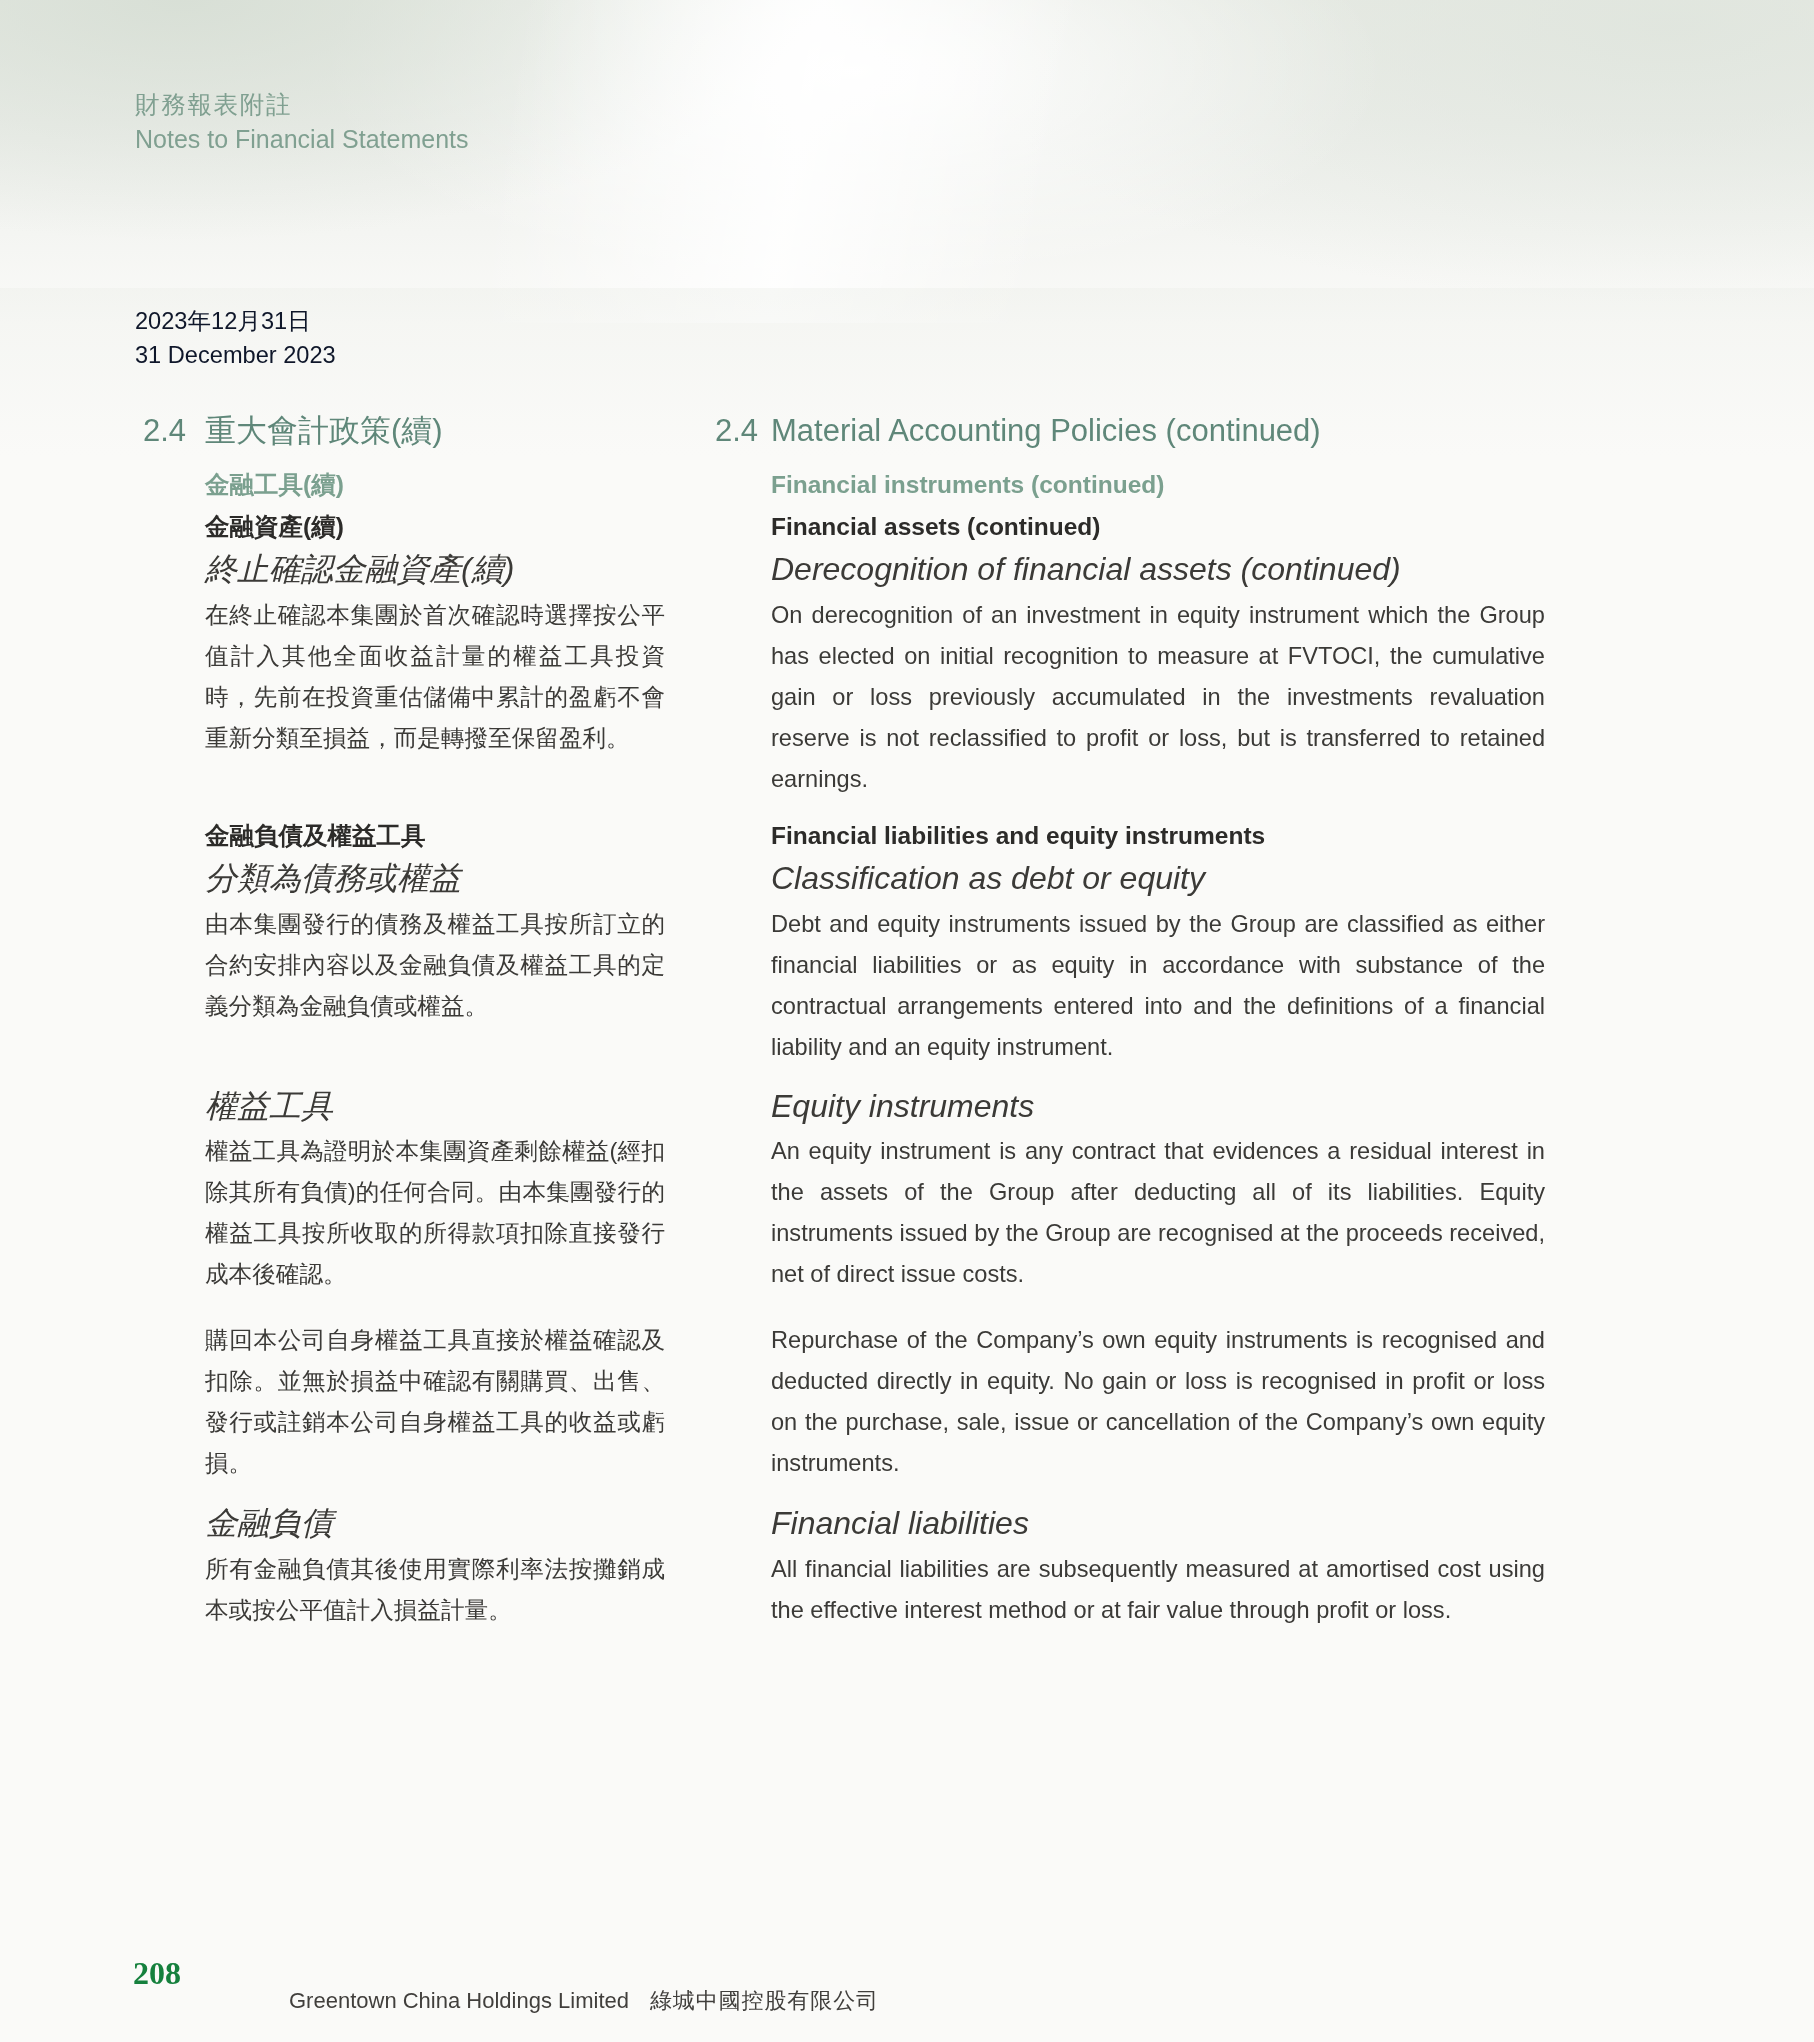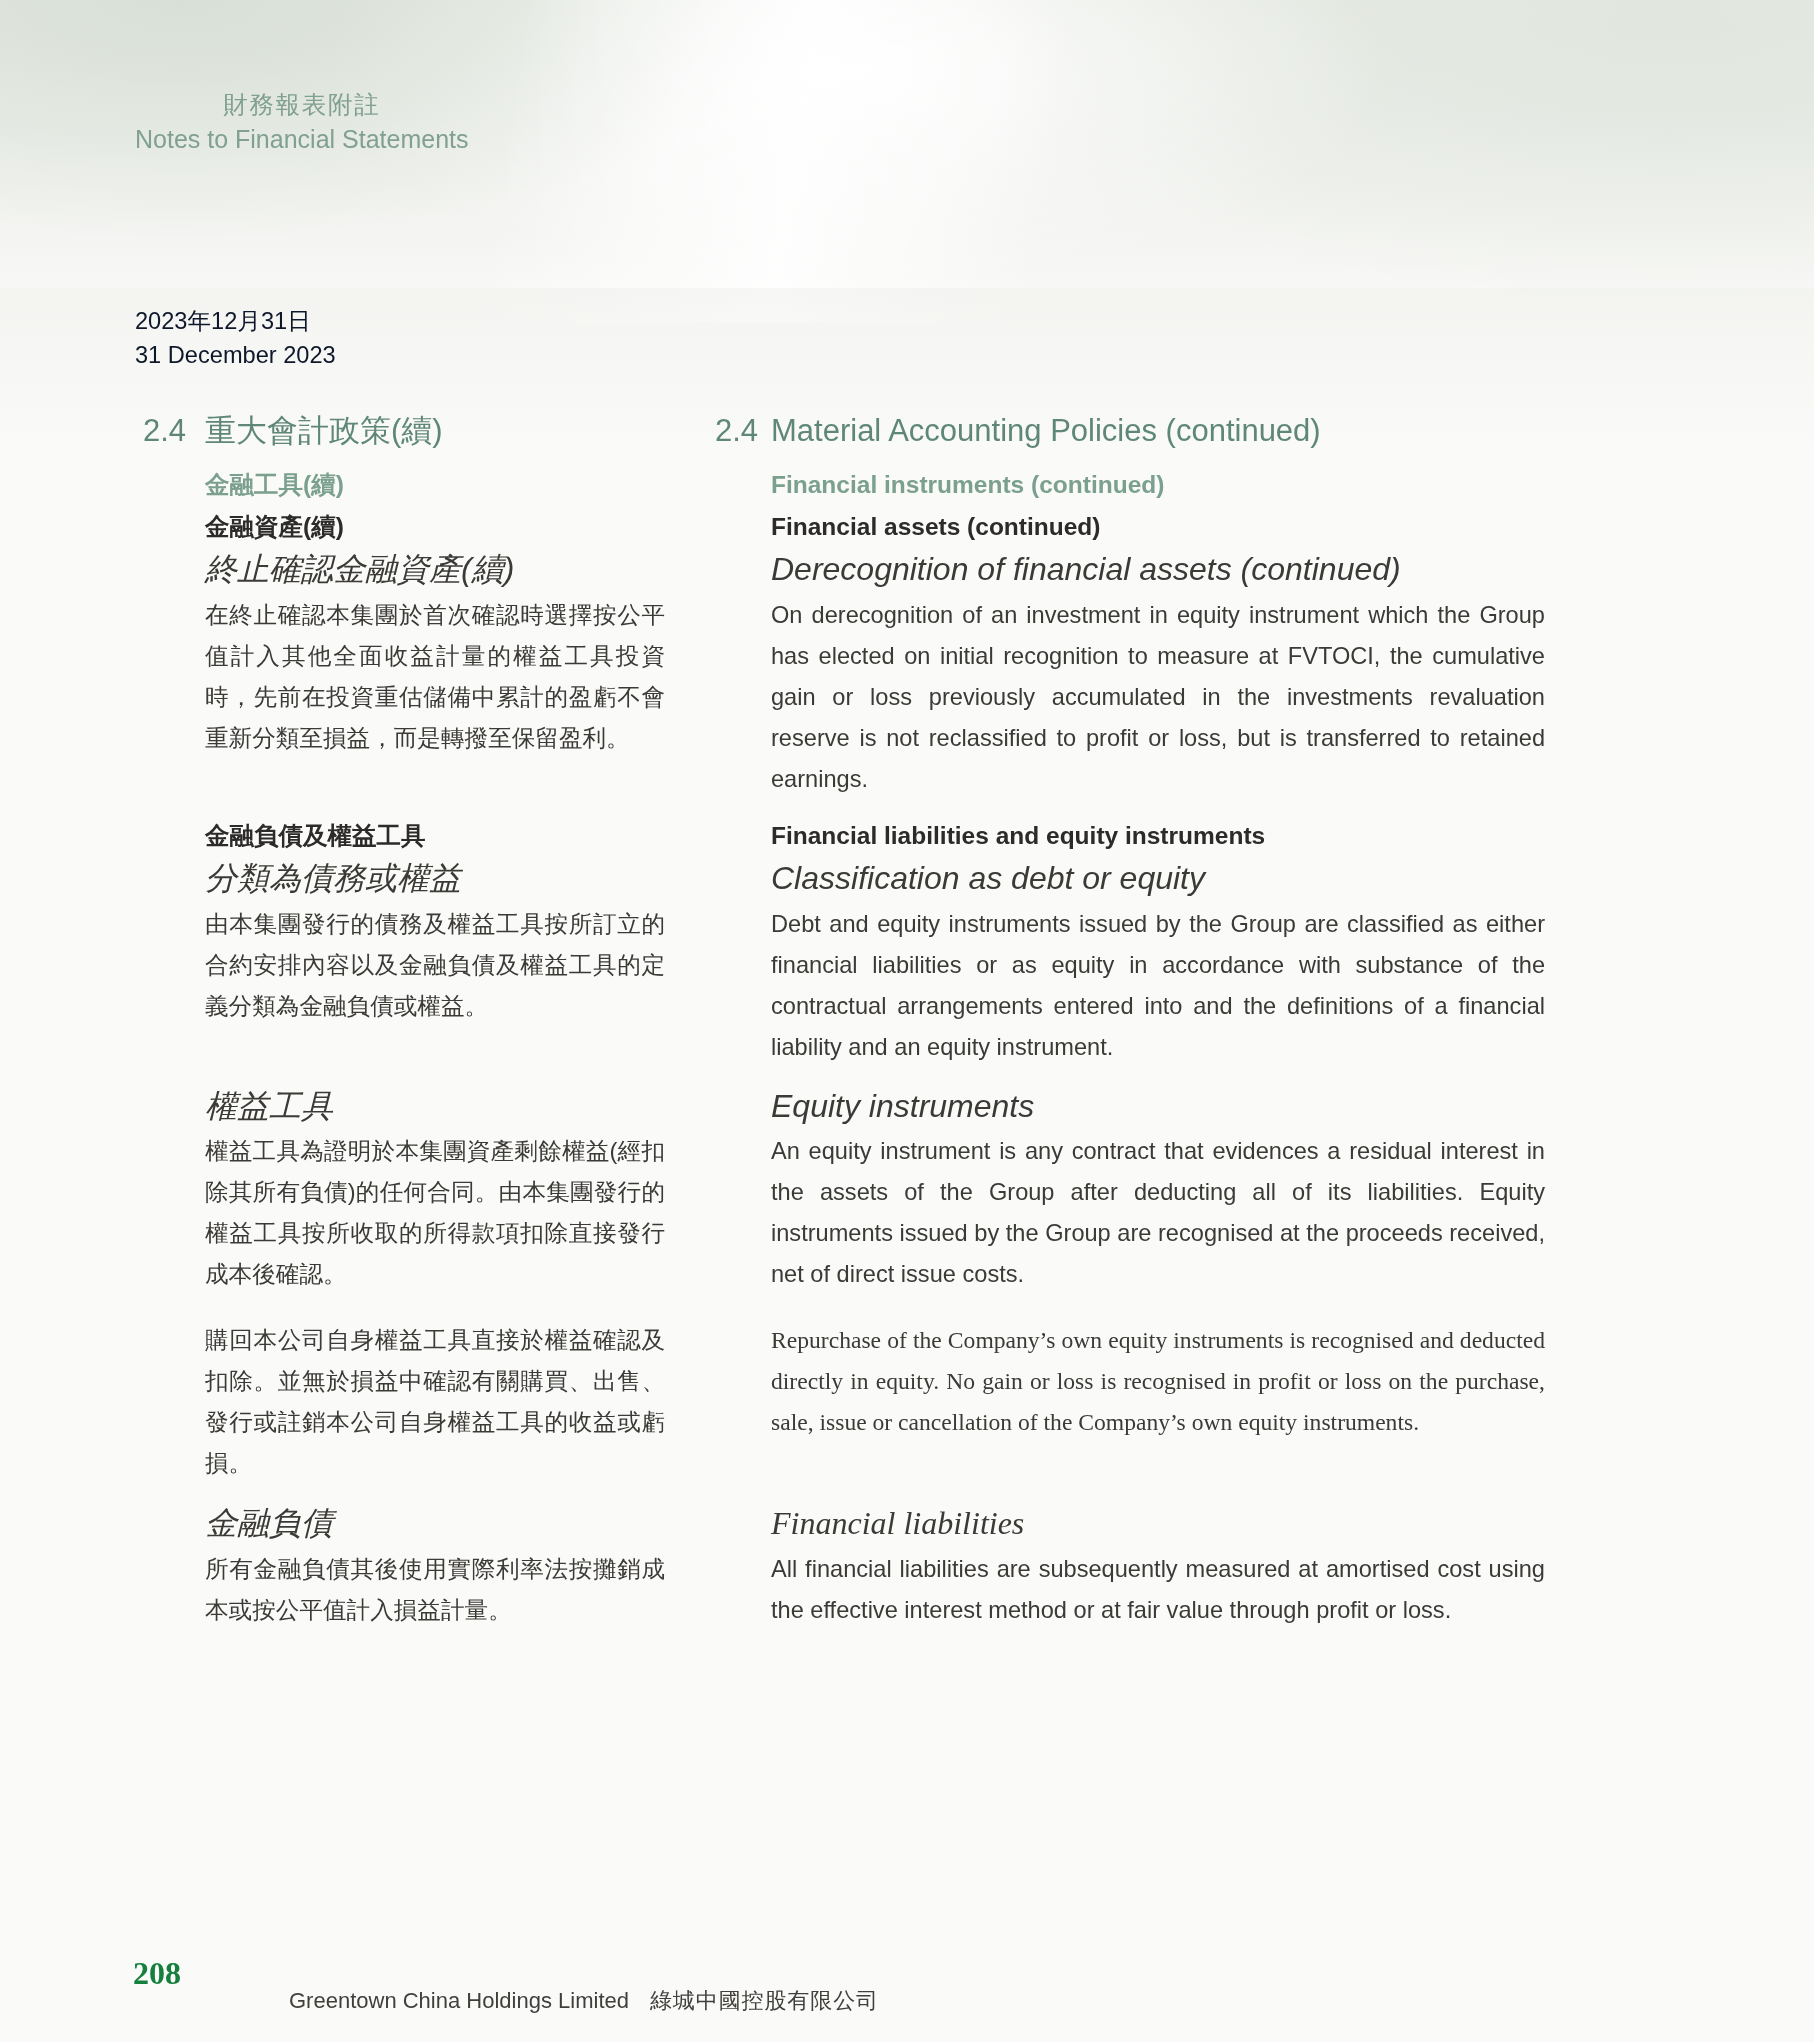--- a/index.html
+++ b/index.html
@@ -19,21 +19,21 @@
       radial-gradient(42% 95% at 47% 22%, rgba(255,255,255,.95), rgba(255,255,255,0) 70%),
       radial-gradient(60% 130% at 92% 8%, rgba(222,228,220,.8), rgba(222,228,220,0) 66%),
       linear-gradient(180deg,#e9ece6 0%,#edefeb 38%,#f4f5f2 72%,#fafaf8 100%);
   }
   .wash2{
     position:absolute;top:288px;left:0;width:1815px;height:210px;
     background:linear-gradient(180deg, rgba(233,236,230,.35), rgba(250,250,248,0) 80%);
   }
   
   .page-header{position:absolute;left:135px;top:87px;line-height:35px;}
-  .ph-zh{font-size:24.5px;color:#80a091;letter-spacing:1.7px;text-align:center;}
+  .ph-zh{font-size:24.5px;color:#80a091;letter-spacing:1.7px;}
   .ph-en{font-size:25px;color:#80a091;}
   
   .date-block{position:absolute;left:135px;top:304px;line-height:34px;color:#0f172a;}
   .date-zh{font-size:23.6px;}
   .date-en{font-size:23.6px;}
   
   .content{
     position:absolute;left:135px;top:411px;width:1411px;
     display:grid;
     grid-template-columns:530px 838px;
@@ -46,21 +46,21 @@
   .sec-num{position:absolute;left:0;top:0;font-size:31px;line-height:40px;color:#5f8779;margin-left:8px;}
   .h2{font-size:31px;line-height:40px;color:#5f8779;font-weight:400;}
   .h3{font-size:24.5px;line-height:30px;font-weight:700;color:#7ba08f;}
   .h4{font-size:24.5px;line-height:30px;font-weight:700;color:#2c2b29;}
   .h5{font-size:32px;line-height:30px;font-style:italic;color:#3b3a37;}
   .para{
     font-size:23.6px;line-height:41px;color:#3b3a37;
     text-align:justify;text-justify:inter-character;
   }
   .mt22{margin-top:19px;} .mt14{margin-top:12.2px;} .mt12{margin-top:10.5px;}
-  .mt24{margin-top:21px;} .mt26{margin-top:23px;} .mt28{margin-top:24.5px;font-family:Liberation Serif, serif;}
+  .mt24{margin-top:21px;} .mt26{margin-top:23px;} .mt28{margin-top:24.5px;}
   
   .footer-num{
     position:absolute;left:133px;top:1955px;
     font-family:"Liberation Serif", serif;font-weight:600;
     font-size:32px;color:#15803d;
   }
   .footer-company{
     position:absolute;left:289px;top:1988px;
     font-size:22px;color:#413f3c;line-height:26px;
   }

